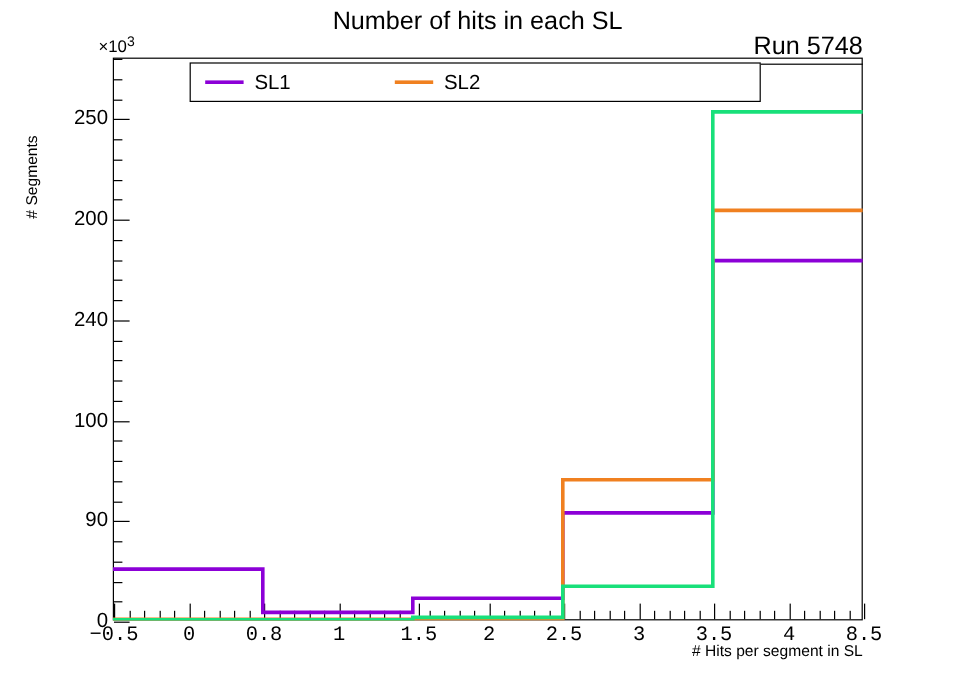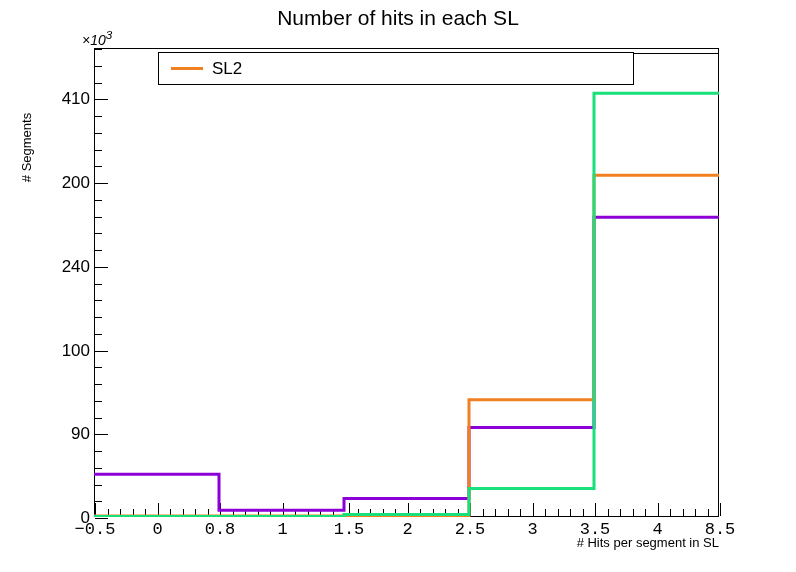--- a/index.html
+++ b/index.html
@@ -25,21 +25,21 @@
     left:-34px;top:140px;width:120px;text-align:center;
     font-size:13px;transform:rotate(-90deg);transform-origin:50% 50%;
     white-space:nowrap;
   }
   #x-axis-title{
     left:0;top:535px;width:796px;text-align:right;padding-right:77px;
     box-sizing:border-box;font-size:13px;white-space:nowrap;
   }
 
   #y-multiplier{
-    left:82px;top:28px;font-size:14px;white-space:nowrap;font-style:italic;
+    left:82px;top:28px;font-size:14px;white-space:nowrap;
   }
 
   
   #frame{
     left:94px;top:48px;width:625px;height:469px;
     border:1px solid #000;box-sizing:border-box;background:transparent;
   }
 
   
   .tick{position:absolute;background:#000;}
@@ -68,20 +68,21 @@
   .legend-swatch{width:32px;height:3px;margin-right:9px;flex:0 0 auto;}
   .legend-text{font-size:17px;white-space:nowrap;}
 </style>
 </head>
 <body>
 
 <div id="root">
 
   <div class="abs" id="plot-title">Number of hits in each SL</div>
 
+  <div class="abs" id="run-label">Run 5748</div>
   <div class="abs" id="run-underline"></div>
 
   <div class="abs" id="y-multiplier">
     <span>×10</span><sup>3</sup>
   </div>
 
   <div class="abs" id="y-axis-title"># Segments</div>
 
   <div class="abs" id="x-axis-title"># Hits per segment in SL</div>
 
@@ -119,21 +120,21 @@
         <div class="tick ytick major" style="top: 301.5px;">
           <span class="ylabel">100</span>
         </div>
         <div class="tick ytick major" style="top: 217.75px;">
           <span class="ylabel">240</span>
         </div>
         <div class="tick ytick major" style="top: 134px;">
           <span class="ylabel">200</span>
         </div>
         <div class="tick ytick major" style="top: 50.25px;">
-          <span class="ylabel">410</span>
+          <span class="ylabel">250</span>
         </div>
       </div>
     <div id="x-ticks">
         <div class="tick xtick minor" style="left: 12.5px;"></div>
         <div class="tick xtick minor" style="left: 25px;"></div>
         <div class="tick xtick minor" style="left: 37.5px;"></div>
         <div class="tick xtick minor" style="left: 50px;"></div>
         <div class="tick xtick minor" style="left: 75px;"></div>
         <div class="tick xtick minor" style="left: 87.5px;"></div>
         <div class="tick xtick minor" style="left: 100px;"></div>
@@ -207,18 +208,22 @@
   </div>
 
   <svg class="abs" id="hist-svg" width="625" height="469">
       <polyline points="0.00,426.29 0.00,426.29 125.00,426.29 125.00,462.30 125.00,462.30 250.00,462.30 250.00,450.57 250.00,450.57 375.00,450.57 375.00,379.39 375.00,379.39 500.00,379.39 500.00,169.18 500.00,169.18 625.00,169.18" fill="none" stroke="#8c00d7" stroke-width="3" stroke-linejoin="miter"></polyline>
       <polyline points="0.00,468.00 0.00,468.00 125.00,468.00 125.00,468.00 125.00,468.00 250.00,468.00 250.00,467.49 250.00,467.49 375.00,467.49 375.00,351.75 375.00,351.75 500.00,351.75 500.00,127.30 500.00,127.30 625.00,127.30" fill="none" stroke="#f08020" stroke-width="3" stroke-linejoin="miter"></polyline>
       <polyline points="0.00,468.50 0.00,468.50 125.00,468.50 125.00,468.50 125.00,468.50 250.00,468.50 250.00,466.49 250.00,466.49 375.00,466.49 375.00,440.52 375.00,440.52 500.00,440.52 500.00,45.23 500.00,45.23 625.00,45.23" fill="none" stroke="#18e07a" stroke-width="3" stroke-linejoin="miter"></polyline>
     </svg>
 
   <div class="abs" id="legend">
       <div class="legend-entry">
+        <span class="legend-swatch" style="background: rgb(140, 0, 215);"></span>
+        <span class="legend-text">SL1</span>
+      </div>
+      <div class="legend-entry">
         <span class="legend-swatch" style="background: rgb(240, 128, 32);"></span>
         <span class="legend-text">SL2</span>
       </div>
     </div>
 
 </div>
 
 </body></html>

